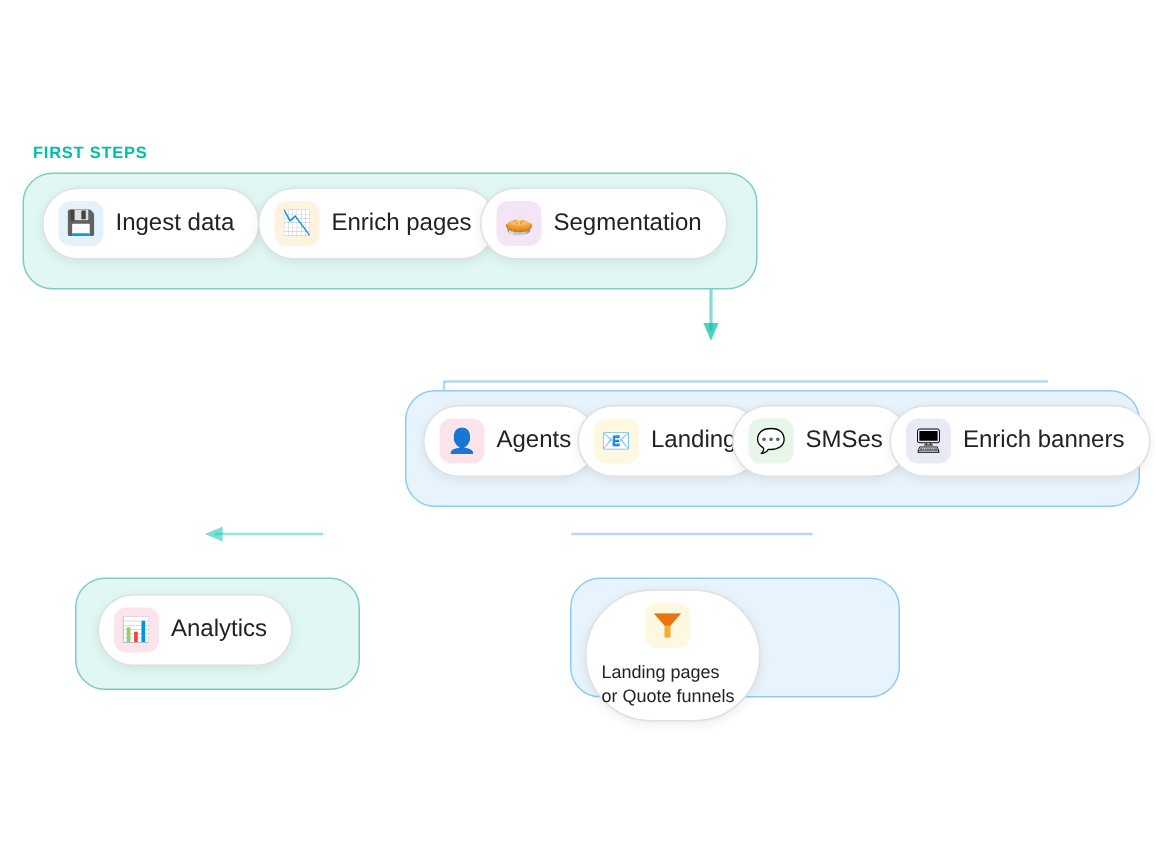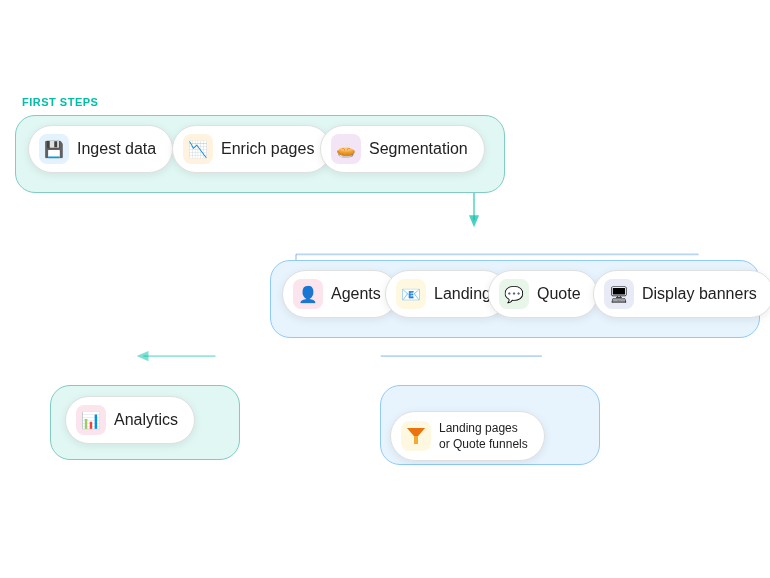--- a/index.html
+++ b/index.html
@@ -140,34 +140,34 @@
     <span class="node-label">Agents</span>
   </div>
 
   <div class="node" style="left:385px; top:270px;">
     <div class="node-icon" style="background:#fff8e1;">📧</div>
     <span class="node-label">Landing</span>
   </div>
 
   <div class="node" style="left:488px; top:270px;">
     <div class="node-icon" style="background:#e8f5e9;">💬</div>
-    <span class="node-label">Quote</span>
+    <span class="node-label">SMSes</span>
   </div>
 
   <div class="node" style="left:593px; top:270px;">
     <div class="node-icon" style="background:#e8eaf6;">🖥</div>
-    <span class="node-label">Display banners</span>
+    <span class="node-label">Enrich banners</span>
   </div>
 
   <div class="node" style="left:65px; top:396px;">
     <div class="node-icon" style="background:#fce4ec;">📊</div>
     <span class="node-label">Analytics</span>
   </div>
 
-  <div class="node" style="left:390px; top:411px; flex-direction:row; padding: 8px 16px 8px 10px;">
+  <div class="node" style="left:390px; top:393px; flex-direction:column; padding: 8px 16px 8px 10px;">
     <div class="node-icon" style="background:#fff8e1; font-size:20px;">
 
       <svg width="24" height="24" viewBox="0 0 24 24" fill="none">
         <polygon points="3,4 21,4 14,12 14,20 10,20 10,12" fill="#f4a020" opacity="0.9"></polygon>
         <polygon points="3,4 21,4 14,12 10,12" fill="#e65c00" opacity="0.7"></polygon>
       </svg>
     </div>
     <span class="node-label" style="white-space:pre-line; line-height:1.35; font-size:12px;">Landing pages
 or Quote funnels</span>
   </div>

